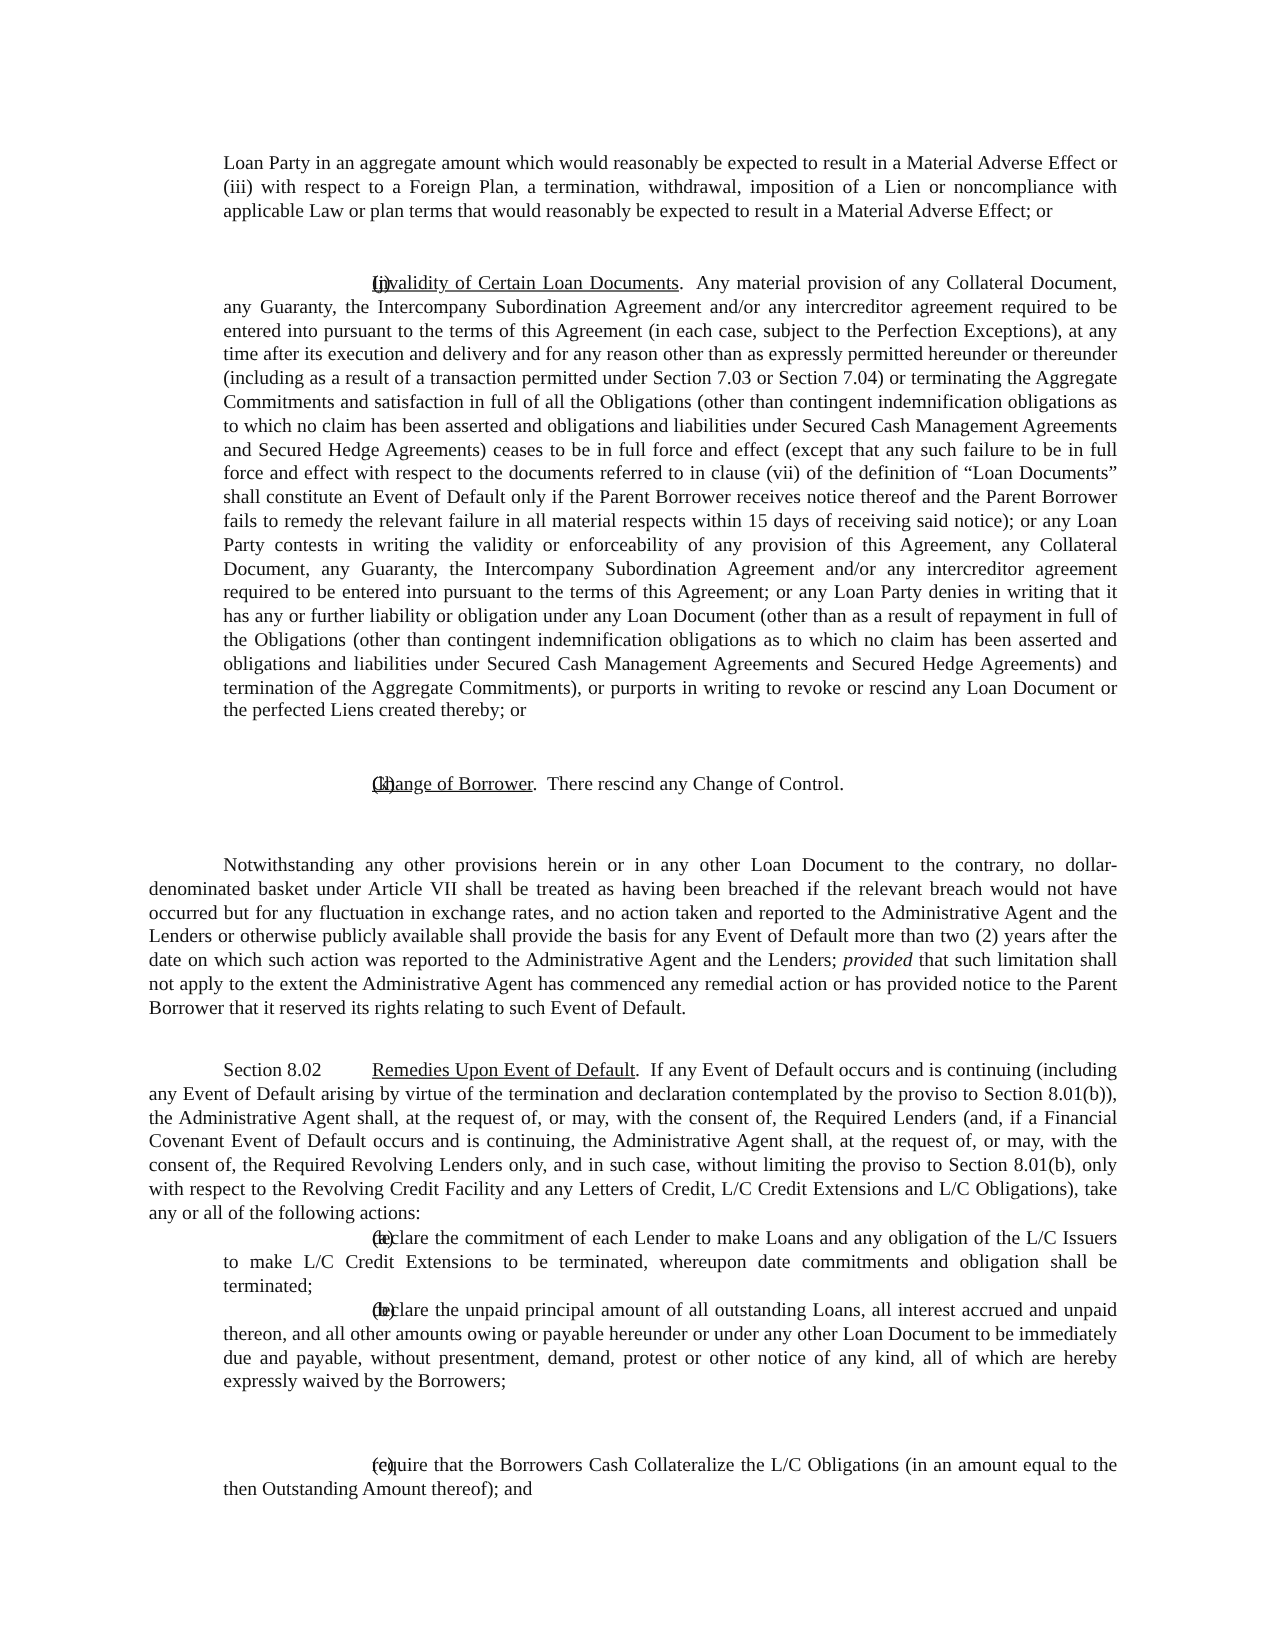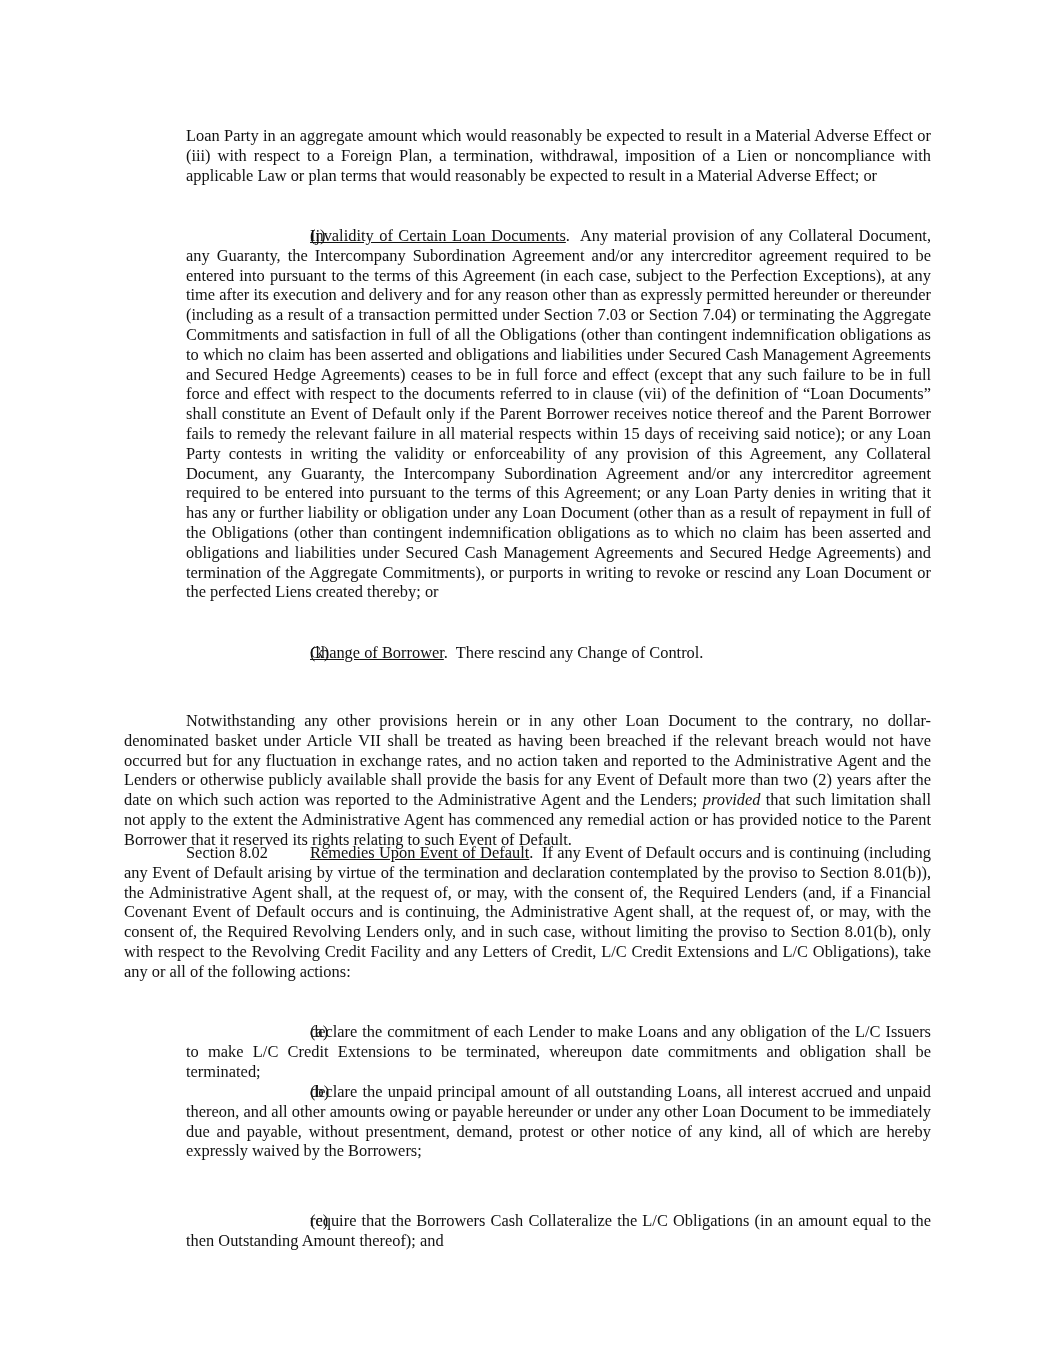--- a/index.html
+++ b/index.html
@@ -31,21 +31,21 @@
   </p>
 
   <p class="para indented first-indent" style="top:643px;">
     <span class="label">(k)</span><span class="u">Change of Borrower</span><span>.</span><span style="white-space:pre-wrap;">  There rescind any Change of Control.</span>
   </p>
 
   <p class="para full first-indent" style="top:683px;margin-top:28px;">
     <span>Notwithstanding any other provisions herein or in any other Loan Document to the contrary, no dollar-denominated basket under Article VII shall be treated as having been breached if the relevant breach would not have occurred but for any fluctuation in exchange rates, and no action taken and reported to the Administrative Agent and the Lenders or otherwise publicly available shall provide the basis for any Event of Default more than two (2) years after the date on which such action was reported to the Administrative Agent and the Lenders; </span><span class="i">provided</span><span> that such limitation shall not apply to the extent the Administrative Agent has commenced any remedial action or has provided notice to the Parent Borrower that it reserved its rights relating to such Event of Default.</span>
   </p>
 
-  <p class="para full first-indent" style="top:843px;">
+  <p class="para full first-indent" style="top:882px;">
     <span style="display:inline-block; width:124px; text-indent:0;">Section 8.02</span><span class="u">Remedies Upon Event of Default</span><span>.</span><span style="white-space:pre-wrap;">  If any Event of Default occurs and is continuing (including any Event of Default arising by virtue of the termination and declaration contemplated by the proviso to Section 8.01(b)), the Administrative Agent shall, at the request of, or may, with the consent of, the Required Lenders (and, if a Financial Covenant Event of Default occurs and is continuing, the Administrative Agent shall, at the request of, or may, with the consent of, the Required Revolving Lenders only, and in such case, without limiting the proviso to Section 8.01(b), only with respect to the Revolving Credit Facility and any Letters of Credit, L/C Credit Extensions and L/C Obligations), take any or all of the following actions:</span>
   </p>
 
   <p class="para indented first-indent" style="top:1022px;">
     <span class="label">(a)</span><span>declare the commitment of each Lender to make Loans and any obligation of the L/C Issuers to make L/C Credit Extensions to be terminated, whereupon date commitments and obligation shall be terminated;</span>
   </p>
 
   <p class="para indented first-indent" style="top:1082px;">
     <span class="label">(b)</span><span>declare the unpaid principal amount of all outstanding Loans, all interest accrued and unpaid thereon, and all other amounts owing or payable hereunder or under any other Loan Document to be immediately due and payable, without presentment, demand, protest or other notice of any kind, all of which are hereby expressly waived by the Borrowers;</span>
   </p>

